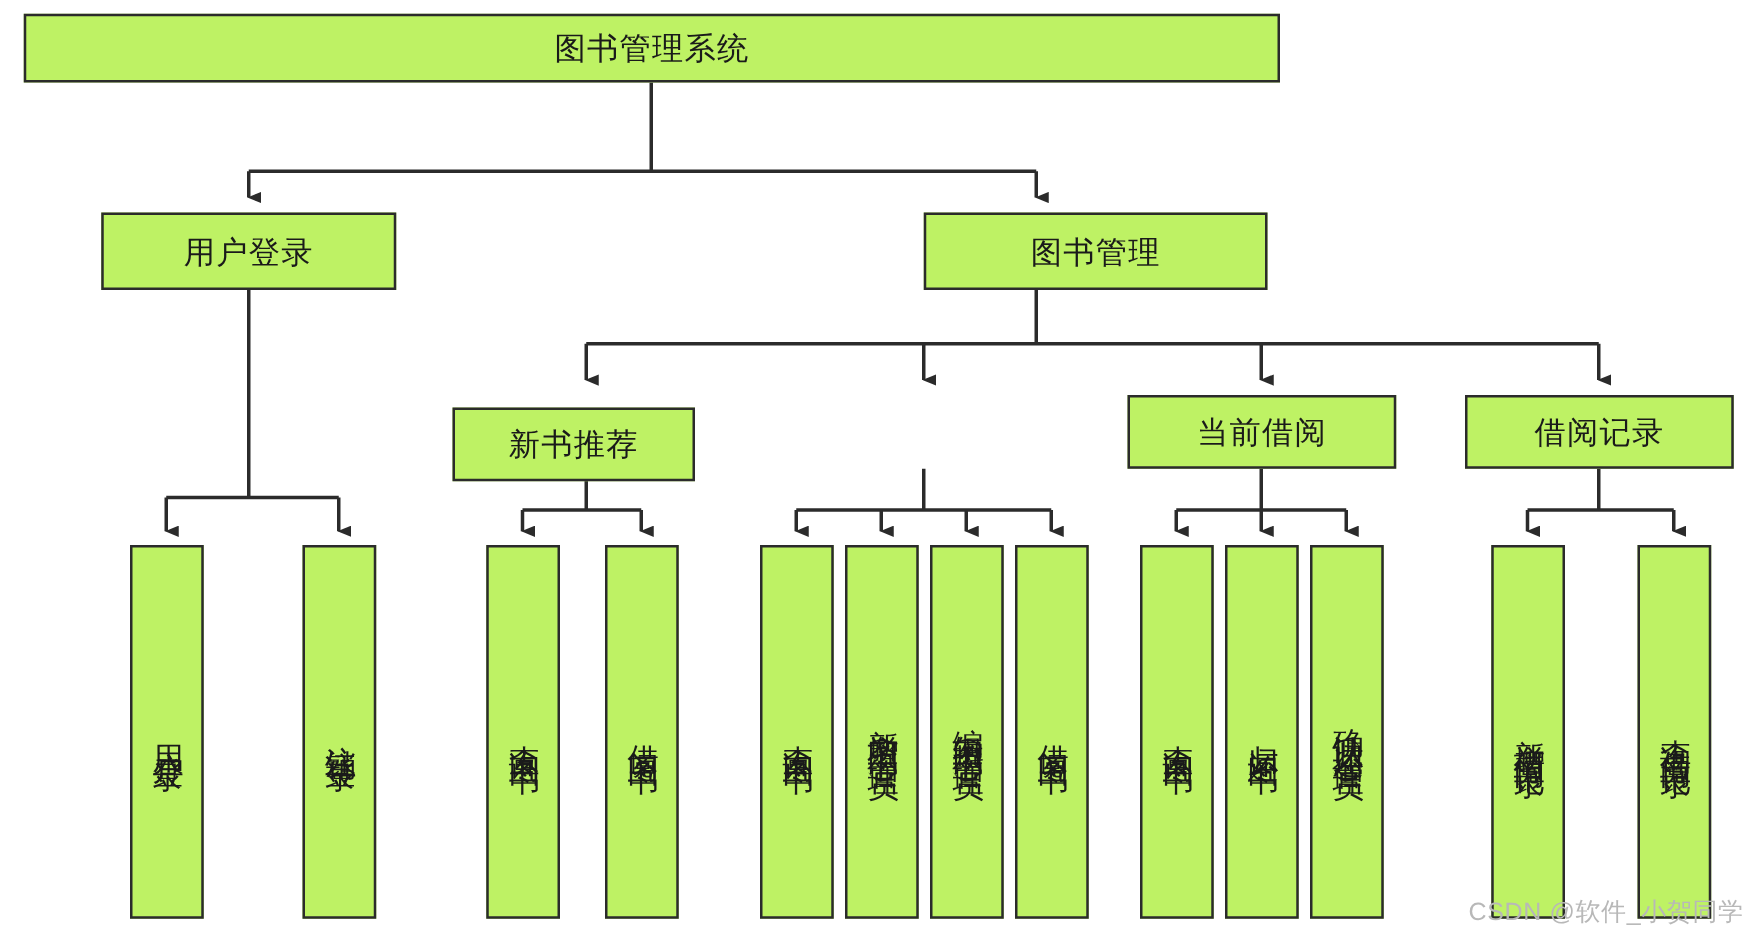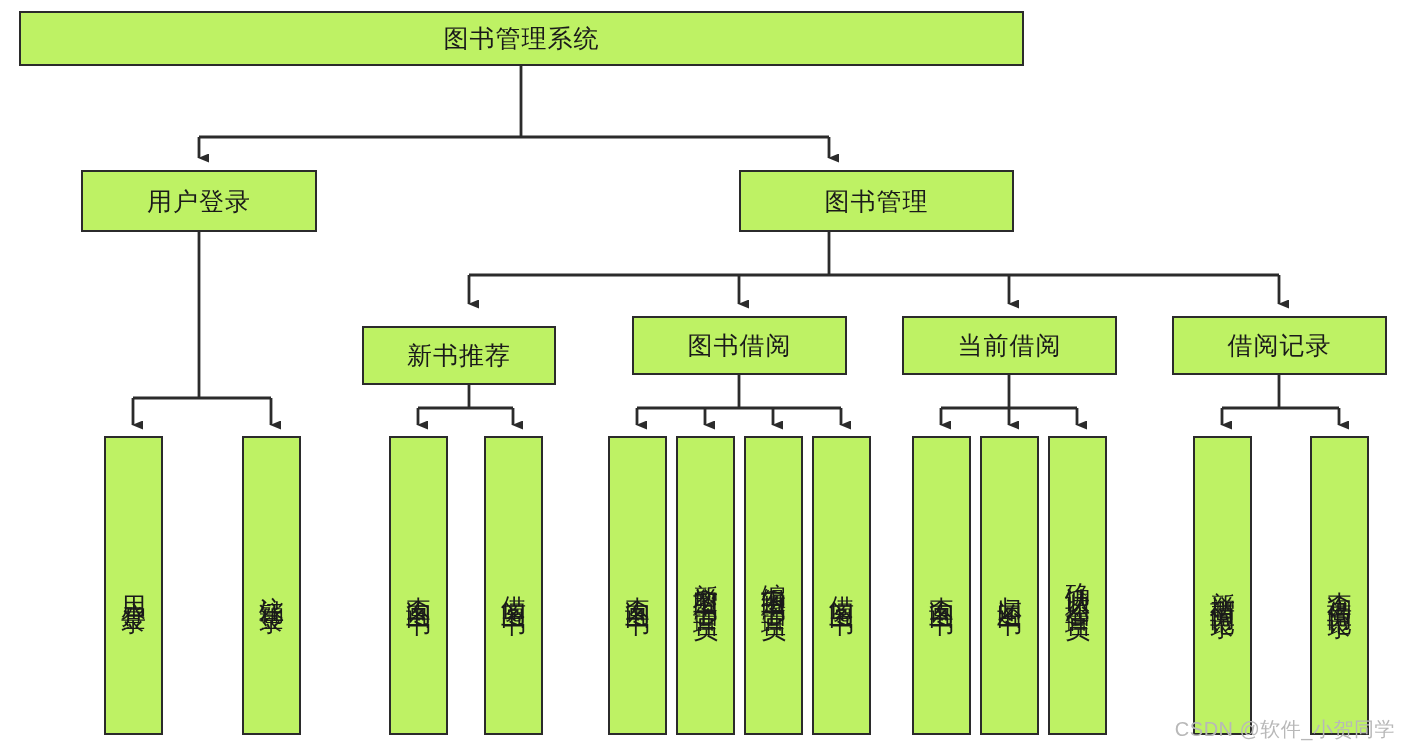--- a/index.html
+++ b/index.html
@@ -120,23 +120,20 @@
   <div class="node h" style="left:81px; top:170px; width:236px; height:62px;">
     <span>用户登录</span>
   </div>
   <div class="node h" style="left:711px; top:170px; width:275px; height:62px;margin-left:28px;">
     <span>图书管理</span>
   </div>
 
   <div class="node h" style="left:362px; top:326px; width:194px; height:59px;">
     <span>新书推荐</span>
   </div>
-  <div class="node h" style="left:632px; top:316px; width:215px; height:59px;">
-    <span>图书借阅</span>
-  </div>
   <div class="node h" style="left:1172px; top:316px; width:215px; height:59px;">
     <span>借阅记录</span>
   </div>
   <div class="node h" style="left:902px; top:316px; width:215px; height:59px;">
     <span>当前借阅</span>
   </div>
 
   <div class="node v" style="left:104px; top:436px; width:59px; height:299px;">
     <span class="vtext">用户登录</span>
   </div>

